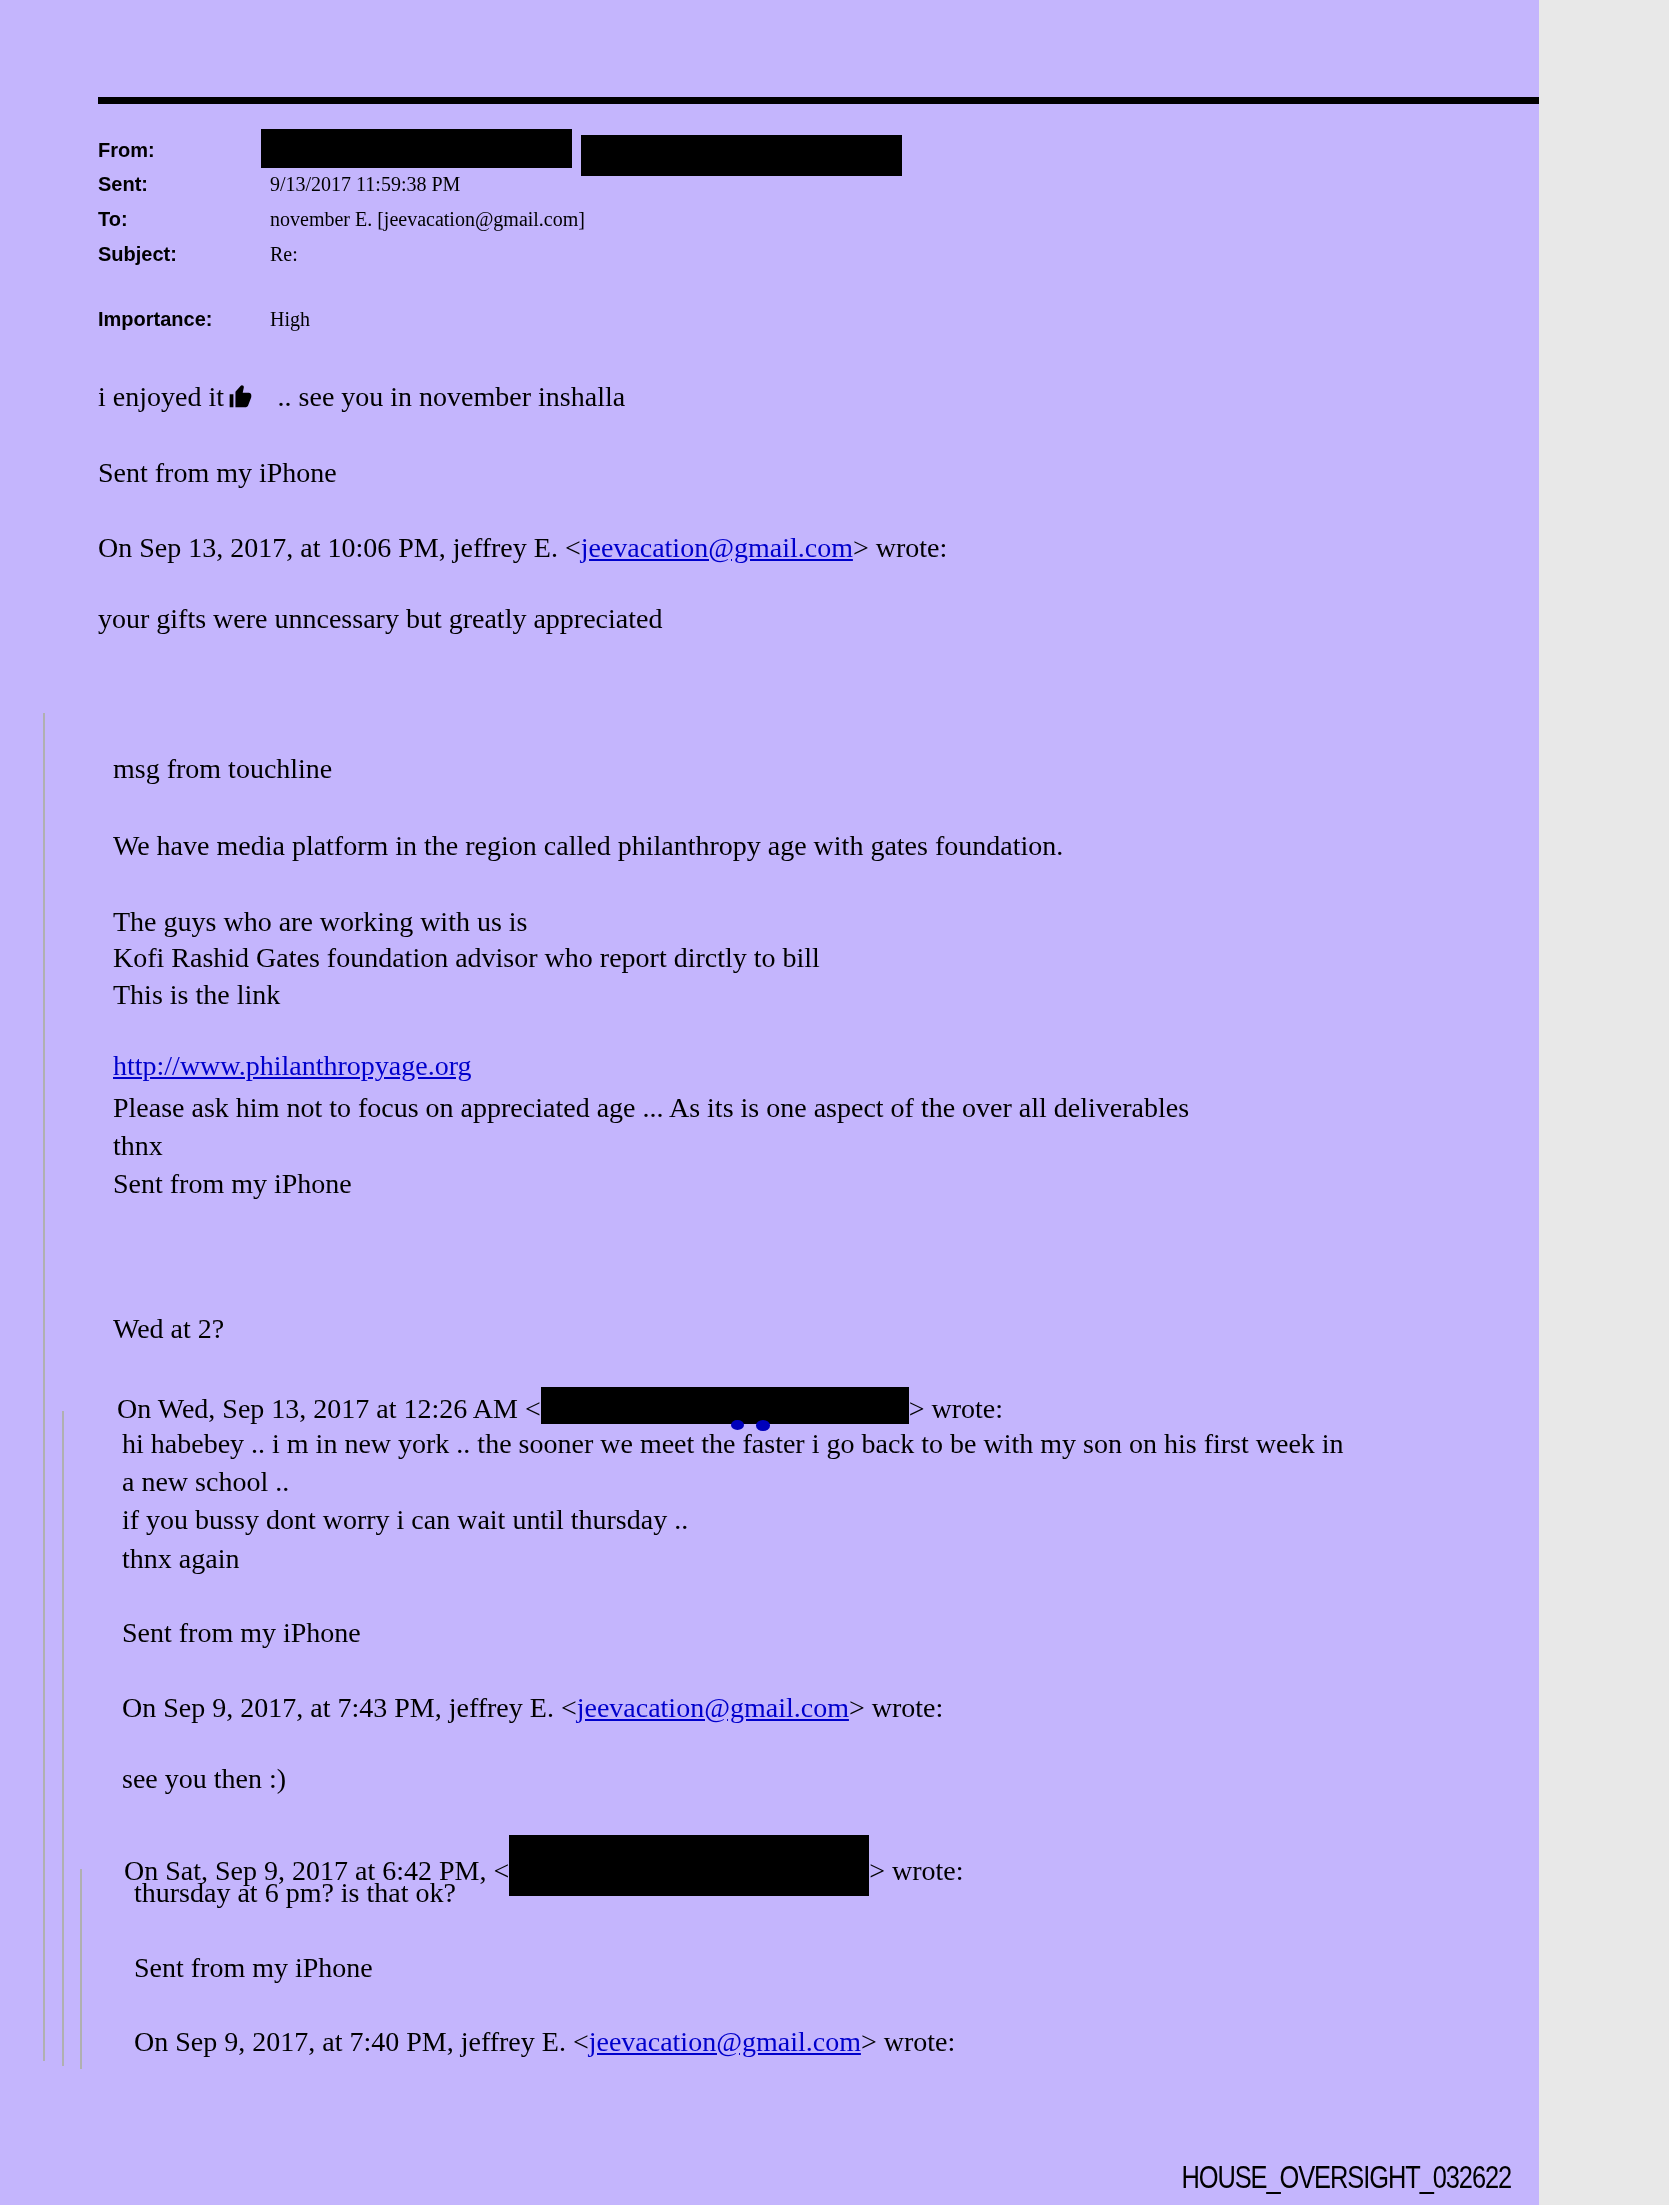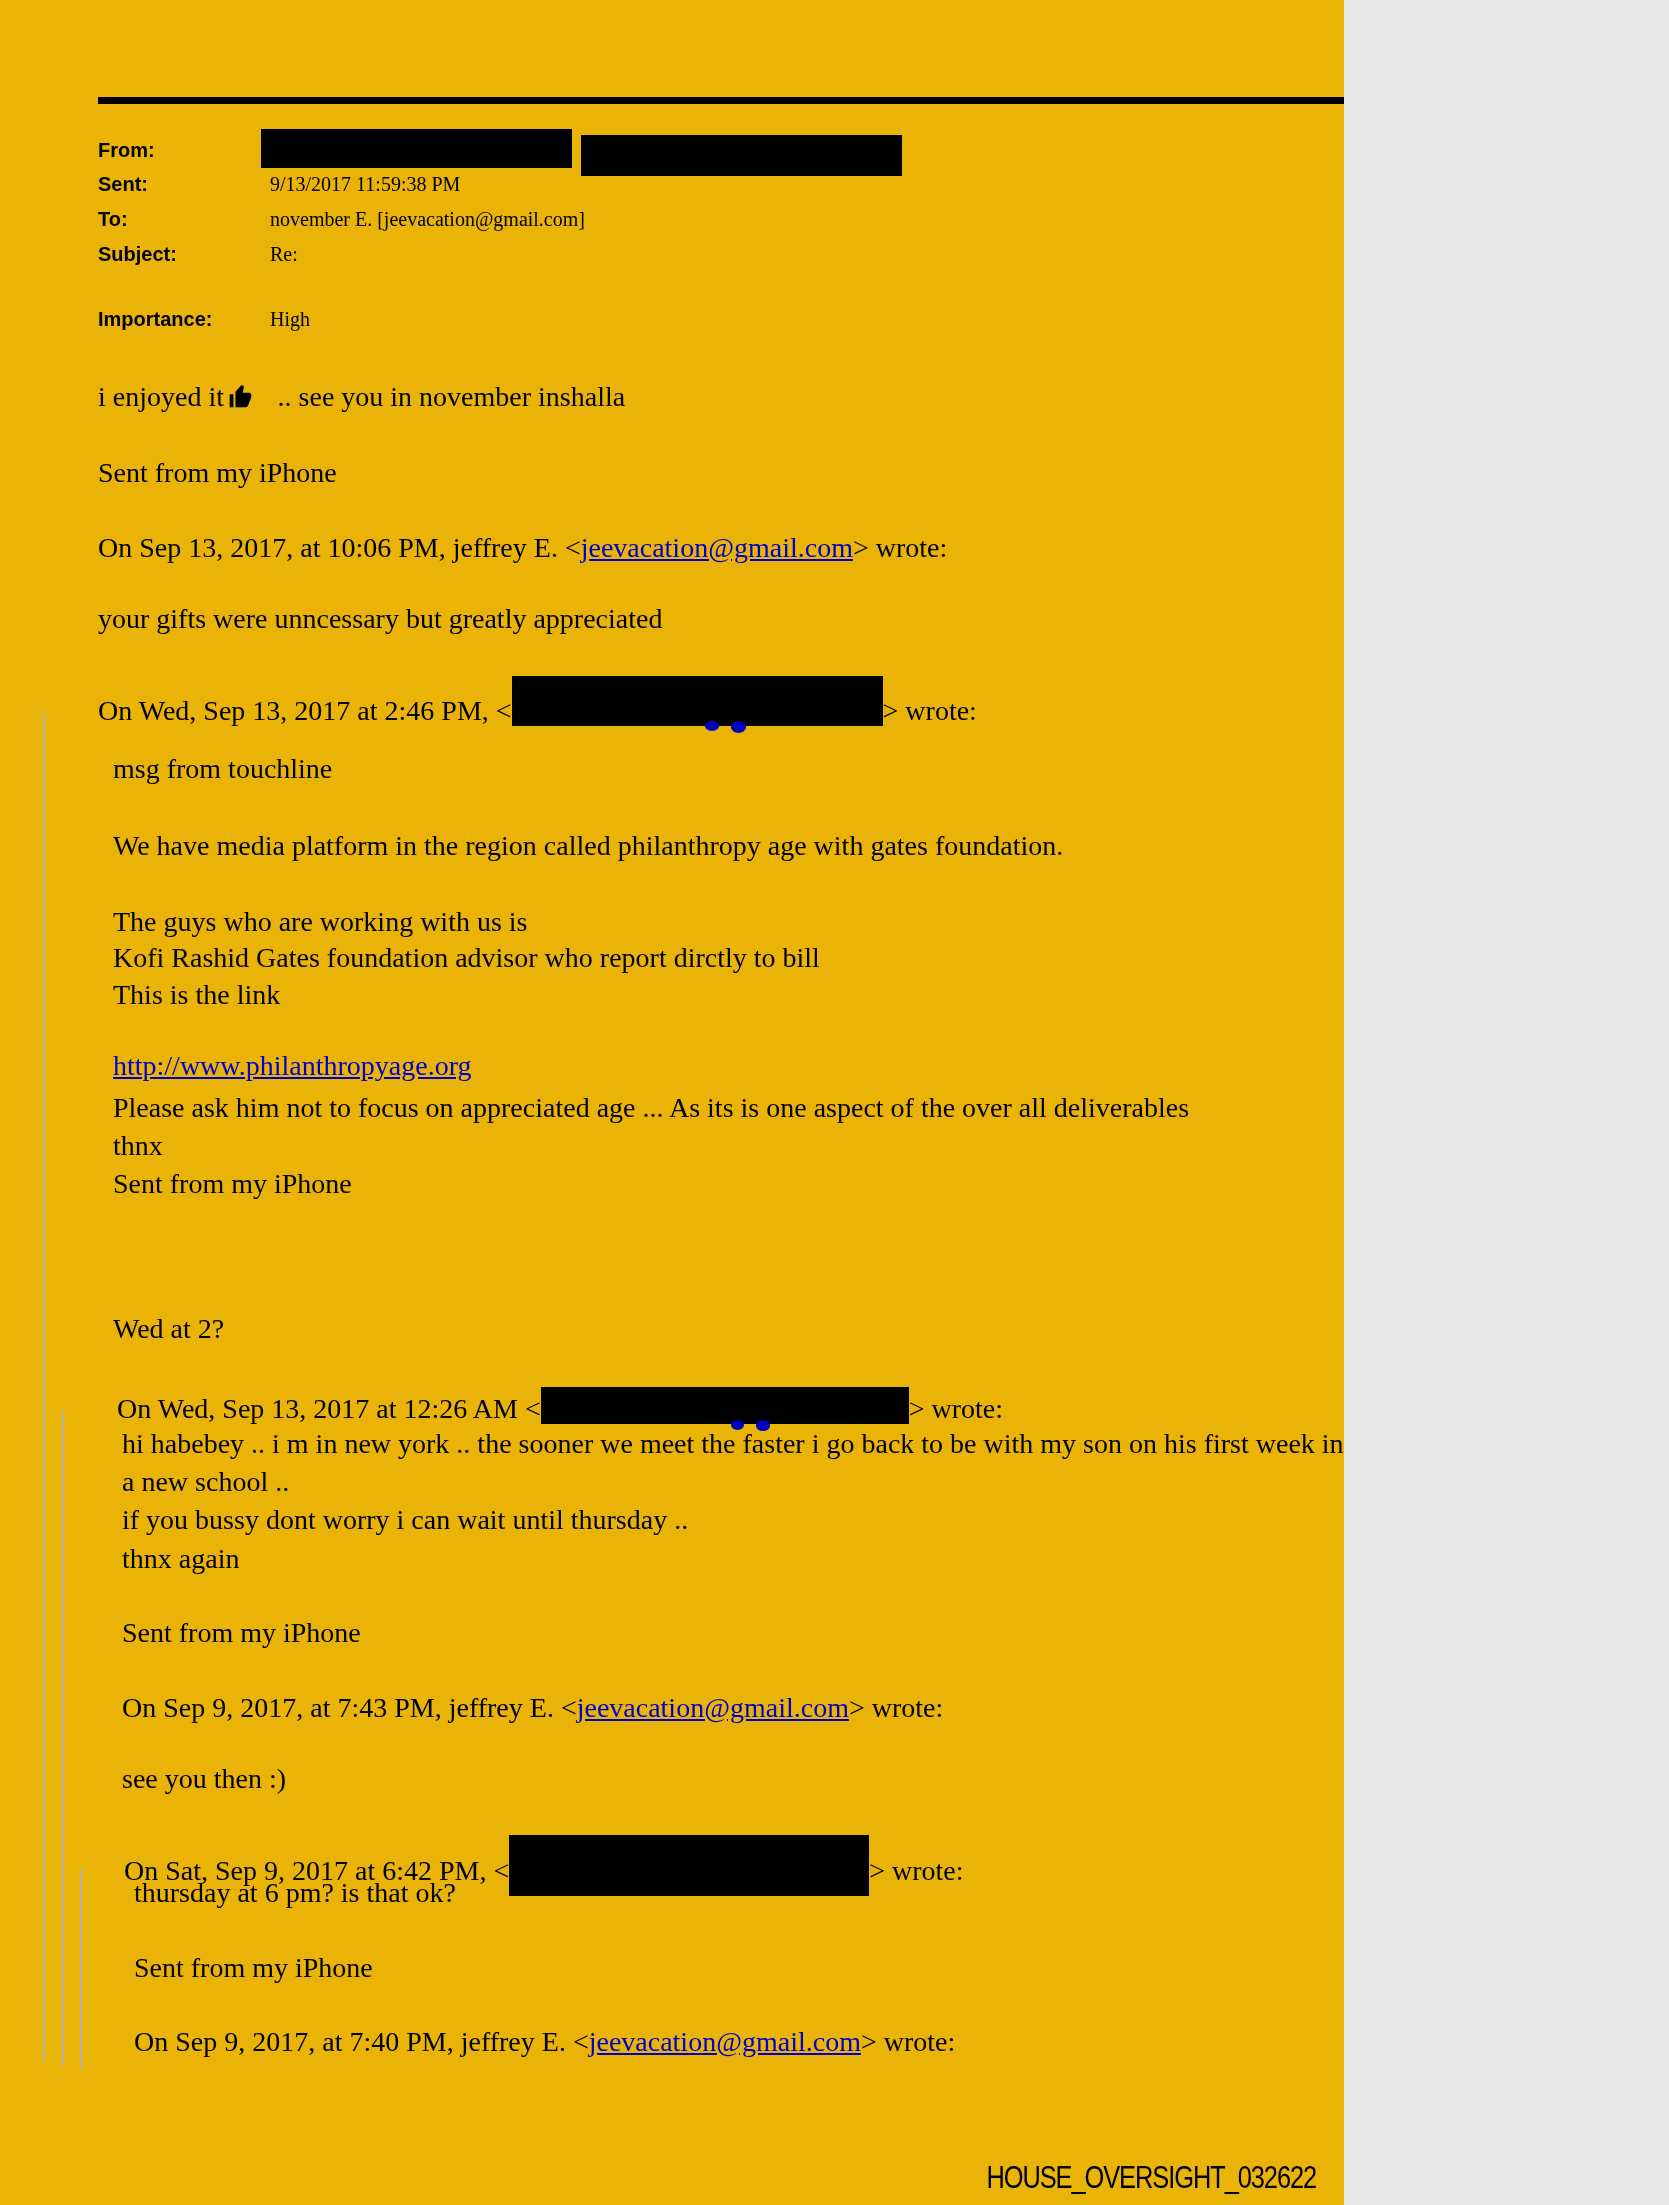--- a/index.html
+++ b/index.html
@@ -1,16 +1,16 @@
 <!DOCTYPE html>
 <html style="font-size:10.5px"><head>
 <meta charset="utf-8">
 <style>
   html,body{margin:0;padding:0;background:#e8e8e8;}
-  .page{position:relative;width:1344px;height:2205px;background:#eab308;overflow:hidden;
+  .page{position:relative;width:1539px;height:2205px;background:#c4b5fd;overflow:hidden;
         font-family:"Liberation Serif",serif;color:#000;}
   .top-rule{position:absolute;left:98px;top:97px;width:1475px;height:7.2px;background:#000;}
   .hrow{position:absolute;left:98px;font-family:"Liberation Sans",sans-serif;font-size:20px;line-height:26px;}
   .hlabel{font-weight:bold;white-space:pre;}
   .hval{position:absolute;left:172px;top:0;font-weight:normal;white-space:pre;font-family:Liberation Serif, serif;}
   .line{position:absolute;font-size:28px;line-height:37px;white-space:nowrap;}
   .t{white-space:pre;}
   .link{color:#0000cc;text-decoration:underline;white-space:pre;cursor:pointer;margin-top:32px;}
   .redaction{display:inline-block;position:relative;background:#000;vertical-align:text-bottom;}
   .r-from{position:absolute;background:#000;}
@@ -43,21 +43,20 @@
   <div class="line" style="left:98px;top:378px"><span class="t">i enjoyed it</span><svg class="thumb" width="29" height="29" viewBox="0 0 24 24">
         <path fill="#000" d="M2.2 10.2h3.1v10.6H2.2zM7 20.8h8.6c.84 0 1.57-.52 1.86-1.28l2.46-6.4c.1-.28.18-.58.18-.9v-1.3c0-1.1-.9-2-2-2h-5.1l.92-4.3c.1-.52-.06-1.06-.44-1.44-.64-.63-1.67-.6-2.27.07L7 8.1z"></path>
       </svg><span class="t" style="margin-left:22px">.. see you in november inshalla</span></div>
 
   <div class="line" style="left:98px;top:454px">Sent from my iPhone</div>
 
   <div class="line" style="left:98px;top:529px"><span class="t">On Sep 13, 2017, at 10:06 PM, jeffrey E. &lt;</span><a class="link">jeevacation@gmail.com</a><span class="t">&gt; wrote:</span></div>
 
   <div class="line" style="left:98px;top:600px">your gifts were unncessary but greatly appreciated</div>
 
-  <div class="line" style="left:98px;top:676px"><span class="t">On Wed, Sep 13, 2017 at 2:46 PM, &lt;</span><span class="redaction" style="width:371px;height:50px"><span class="peek" style="left:193px;bottom:-5.2px;width:14.4px;height:10.5px"></span><span class="peek" style="left:219px;bottom:-6.5px;width:15.7px;height:11.8px"></span></span><span class="t">&gt; wrote:</span></div>
 
   <div class="line" style="left:113px;top:750px">msg from touchline</div>
   <div class="line" style="left:113px;top:827px">We have media platform in the region called philanthropy age with gates foundation.</div>
   <div class="line" style="left:113px;top:939px">Kofi Rashid Gates foundation advisor who report dirctly to bill</div>
   <div class="line" style="left:113px;top:903px">The guys who are working with us is</div>
   <div class="line" style="left:113px;top:976px">This is the link</div>
   <a class="line link" style="left:113px;top:1015px">http://www.philanthropyage.org</a>
   <div class="line" style="left:113px;top:1089px">Please ask him not to focus on appreciated age ... As its is one aspect of the over all deliverables</div>
   <div class="line" style="left:113px;top:1127px">thnx</div>
   <div class="line" style="left:113px;top:1165px">Sent from my iPhone</div>

